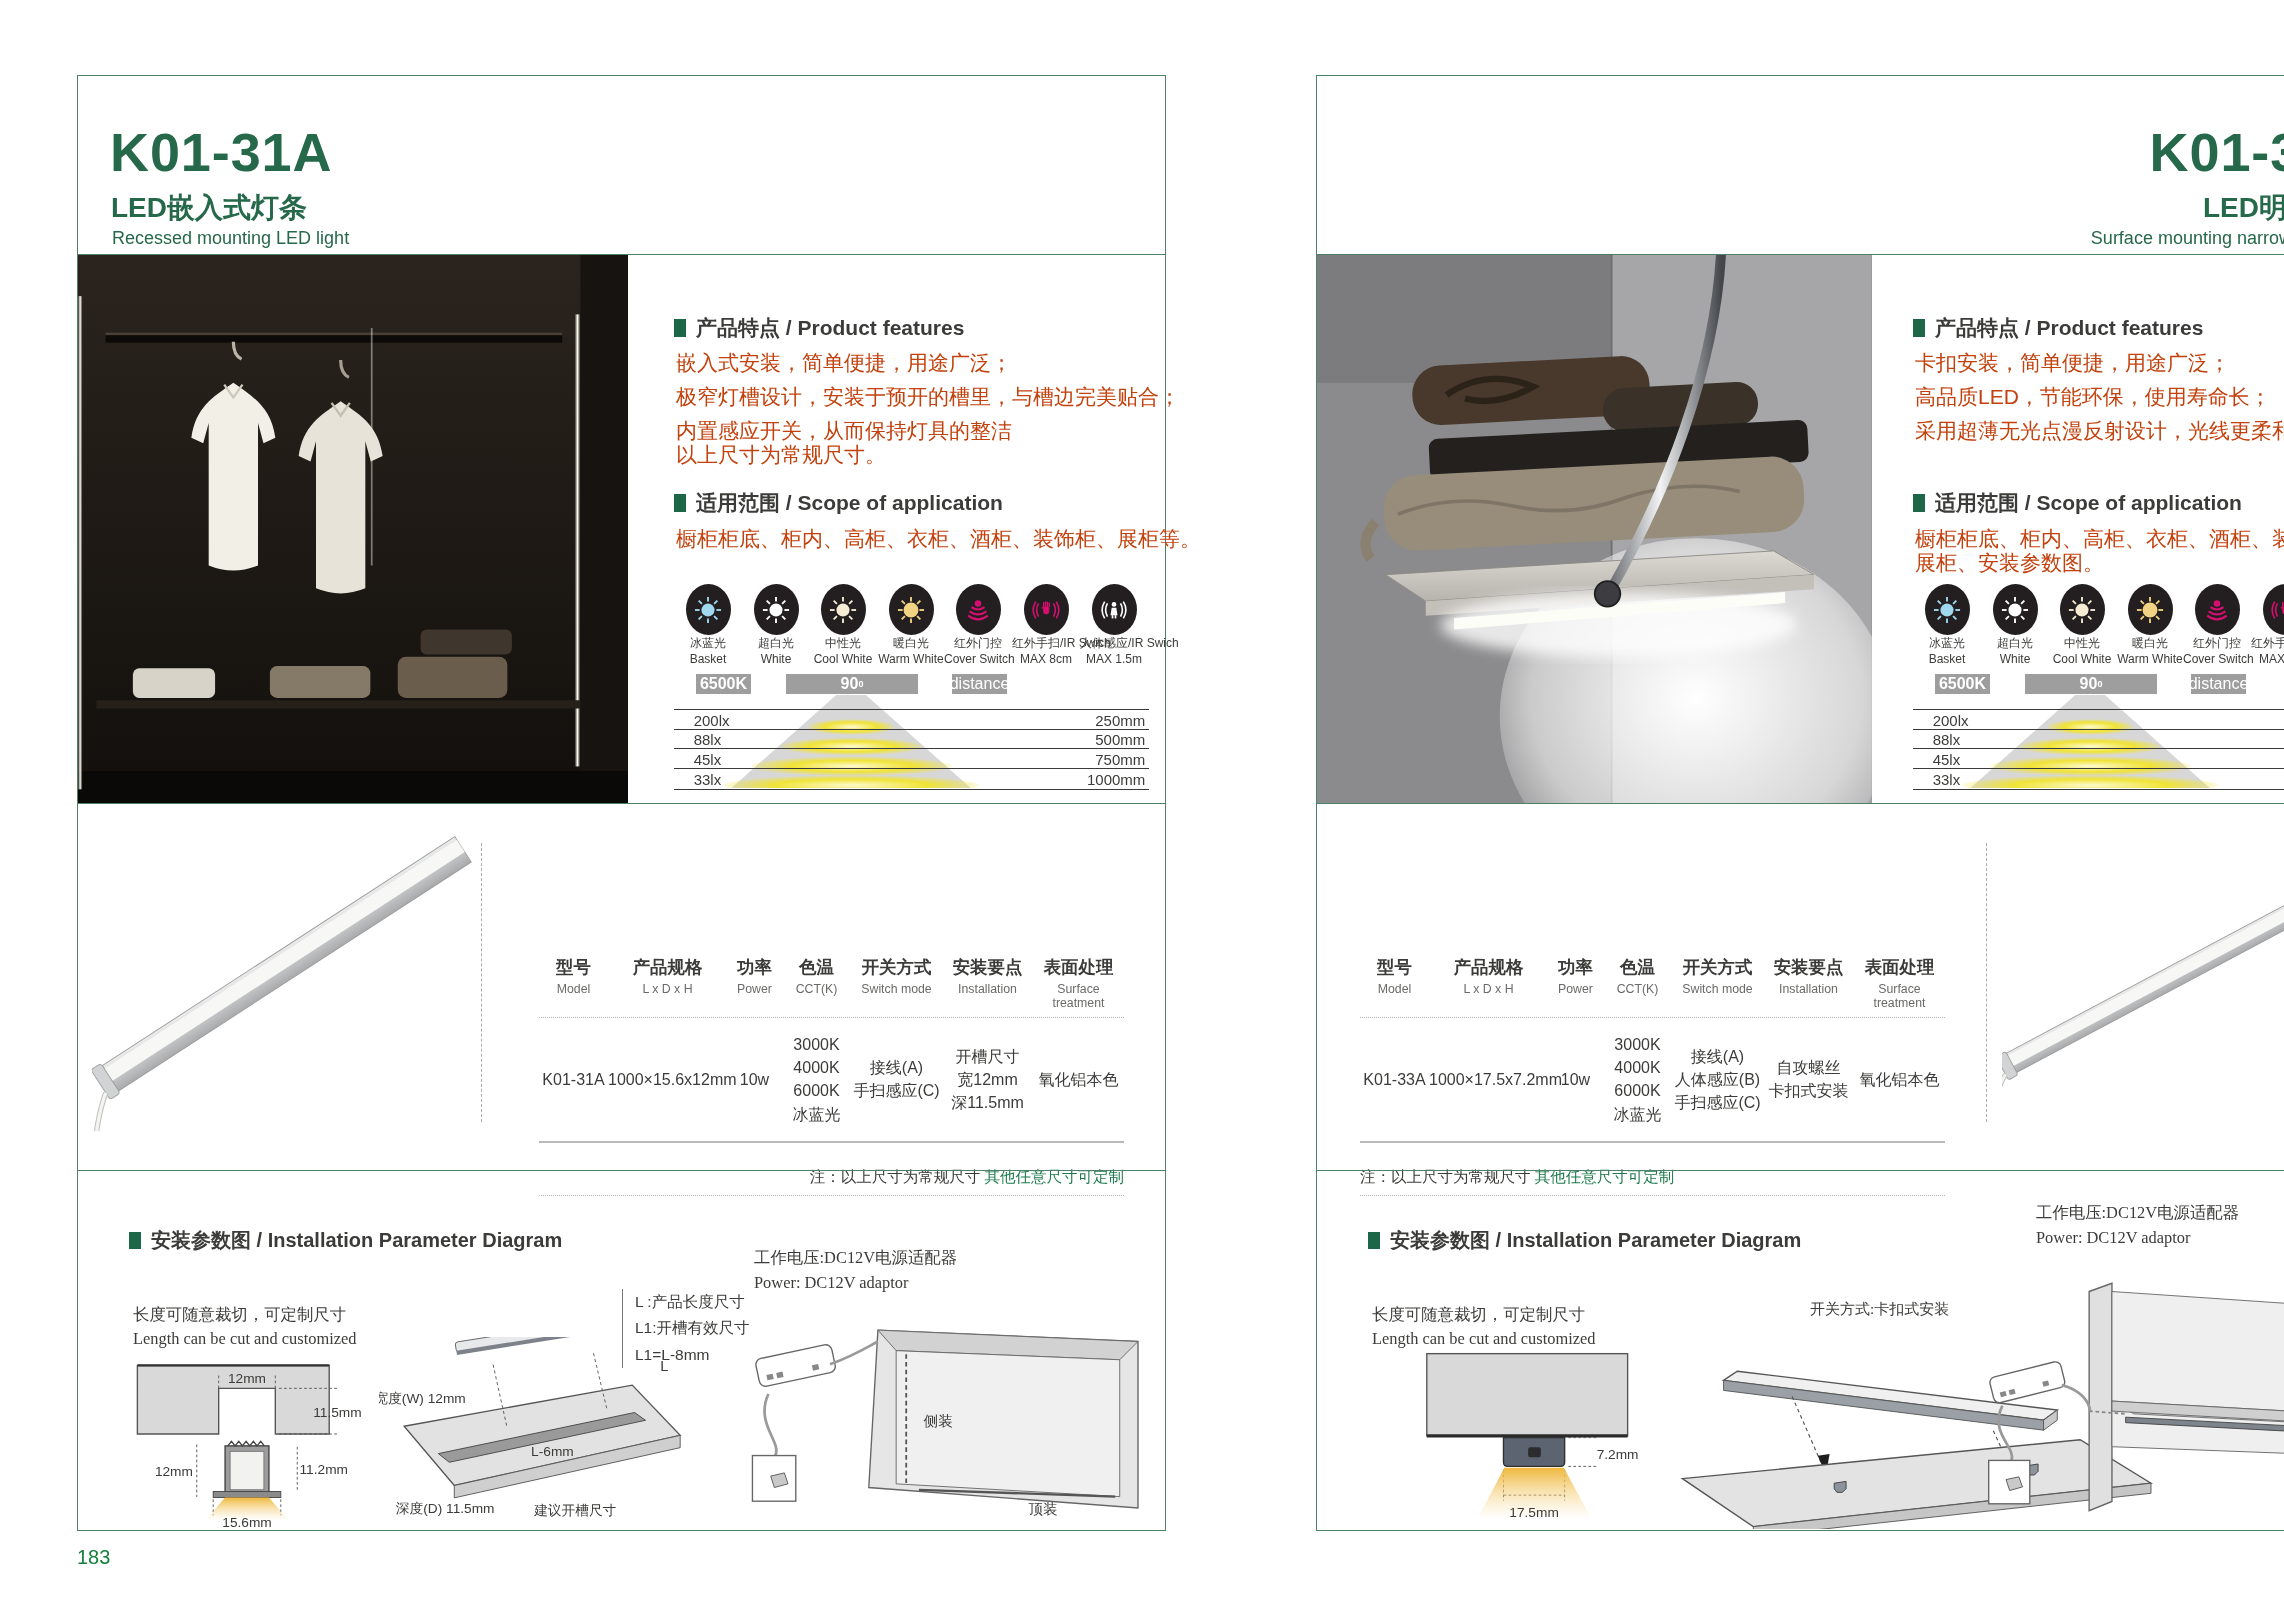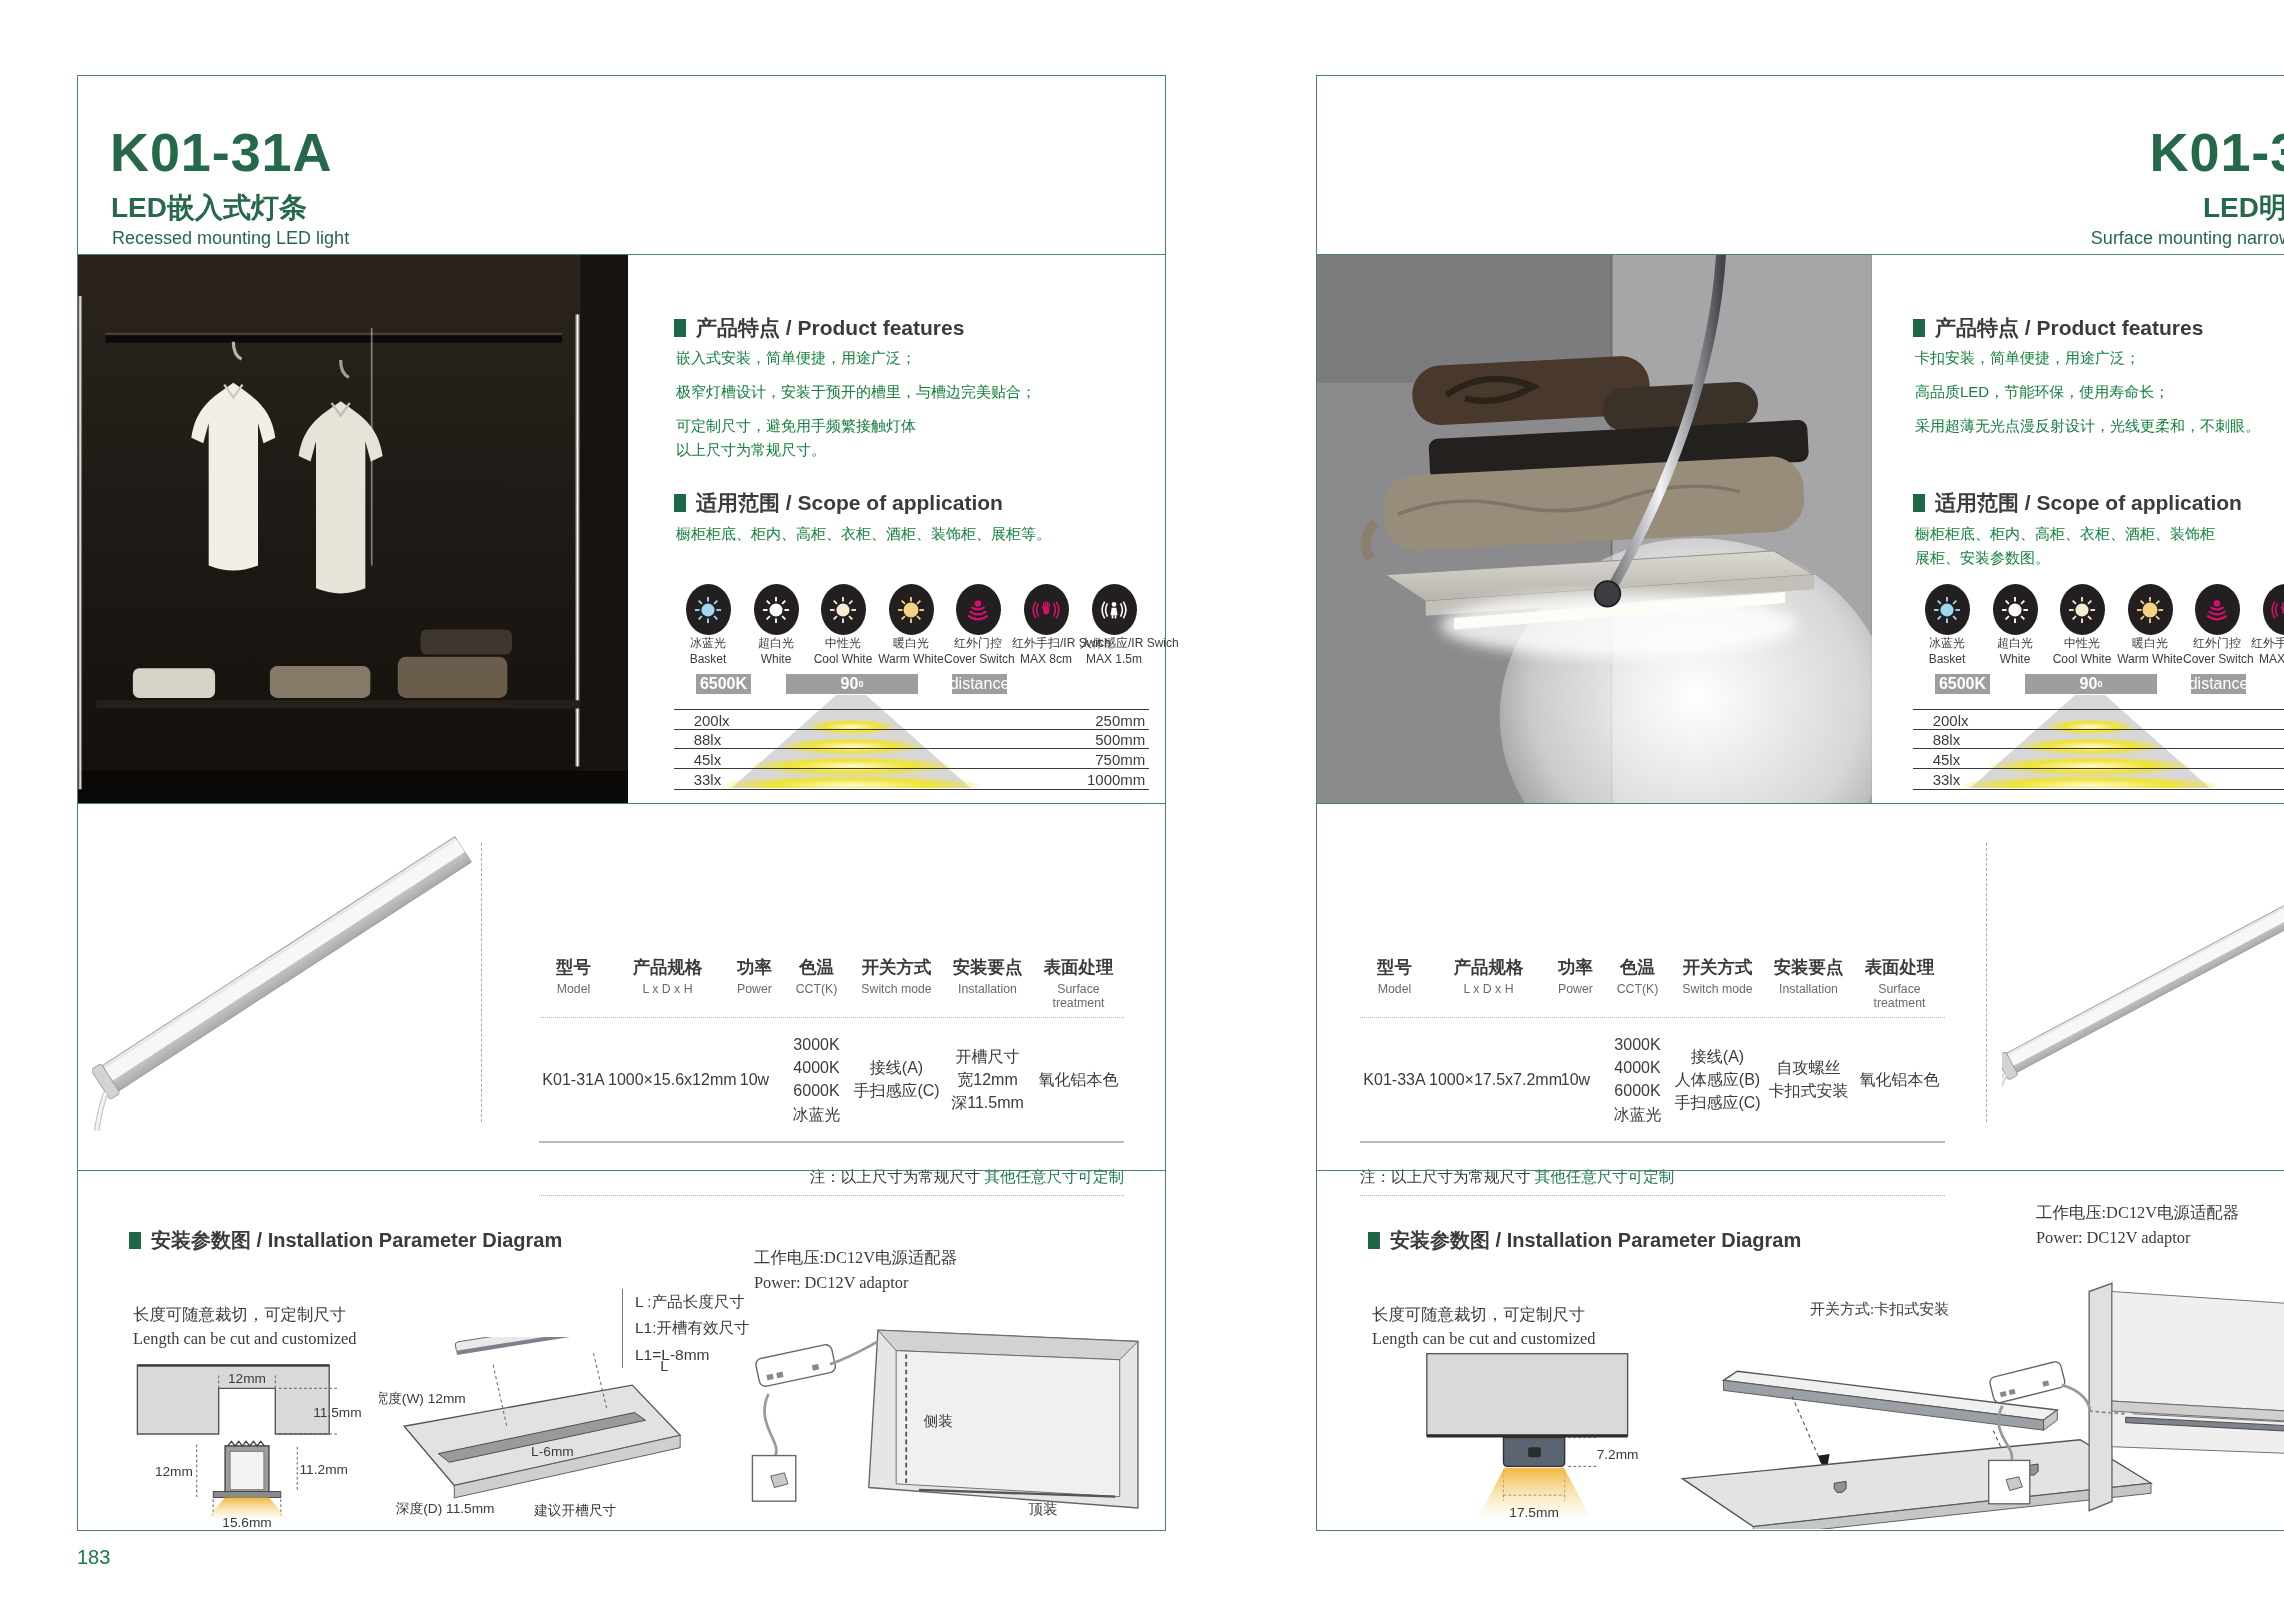--- a/index.html
+++ b/index.html
@@ -13,21 +13,21 @@
   .title-zh{position:absolute;font-size:28px;font-weight:700;color:#26684a;line-height:1;}
   .title-en{position:absolute;font-size:18px;font-weight:400;color:#26684a;line-height:1;}
   .ta-r{text-align:right;}
   .hr{position:absolute;left:0;right:0;border-top:1.4px solid #4f8068;}
   
   .photo{position:absolute;top:179px;height:548px;overflow:hidden;background:#111;}
   
   .sec-head{position:absolute;display:flex;align-items:center;gap:10px;}
   .bullet{display:inline-block;width:12px;height:17.4px;background:#1d6647;}
   .sec-head-text{font-size:21px;font-weight:700;color:#3b3b39;white-space:nowrap;}
-  .body-line{position:absolute;font-size:15px;color:#15803d;white-space:nowrap;}
+  .body-line{position:absolute;font-size:21px;color:#c2410c;white-space:nowrap;}
   
   .icon-slot{position:absolute;width:68px;text-align:center;}
   .icon-circle{width:45px;height:51px;border-radius:50%;background:#231f20;margin:0 auto;display:flex;align-items:center;justify-content:center;}
   .icon-label{font-size:12px;color:#3b3b39;white-space:nowrap;line-height:1.25;margin-top:0.9px;}
   
   .gray-box{position:absolute;height:20px;background:#9e9e9e;color:#fff;font-size:16px;font-weight:700;display:flex;align-items:center;justify-content:center;top:598px;}
   .lum{position:absolute;left:596px;top:633px;width:475px;height:79px;}
   .lum-row{position:absolute;left:0;right:0;height:19.6px;border-top:0.9px solid #3a3a3a;}
   .lum-row:last-of-type{border-bottom:0.9px solid #3a3a3a;}
   .lum-lux{position:absolute;left:3.7px;top:1.8px;font-size:15px;margin-left:16px;}
@@ -137,21 +137,21 @@
       <rect x="120" y="905" width="180" height="65" rx="14" fill="#d8d3c8"></rect>
     </svg>
   </div>
 
   <div class="sec-head" style="left:596px;top:238px;">
     <span class="bullet"></span>
     <span class="sec-head-text"><span>产品特点</span><span> / </span><span>Product features</span></span>
   </div>
   <div class="body-line" style="left:598px;top:273px;">嵌入式安装，简单便捷，用途广泛；</div>
   <div class="body-line" style="left:598px;top:307px;">极窄灯槽设计，安装于预开的槽里，与槽边完美贴合；</div>
-  <div class="body-line" style="left:598px;top:341px;">可定制尺寸，避免用手频繁接触灯体</div>
+  <div class="body-line" style="left:598px;top:341px;">内置感应开关，从而保持灯具的整洁</div>
   <div class="body-line" style="left:598px;top:365px;">以上尺寸为常规尺寸。</div>
 
   <div class="sec-head" style="left:596px;top:413px;">
     <span class="bullet"></span>
     <span class="sec-head-text"><span>适用范围</span><span> / </span><span>Scope of application</span></span>
   </div>
   <div class="body-line" style="left:598px;top:449px;">橱柜柜底、柜内、高柜、衣柜、酒柜、装饰柜、展柜等。</div>
 
   <div class="abs" style="left:596px;top:508px;width:475px;height:87px;">
     <div class="icon-slot" style="left:0;">

